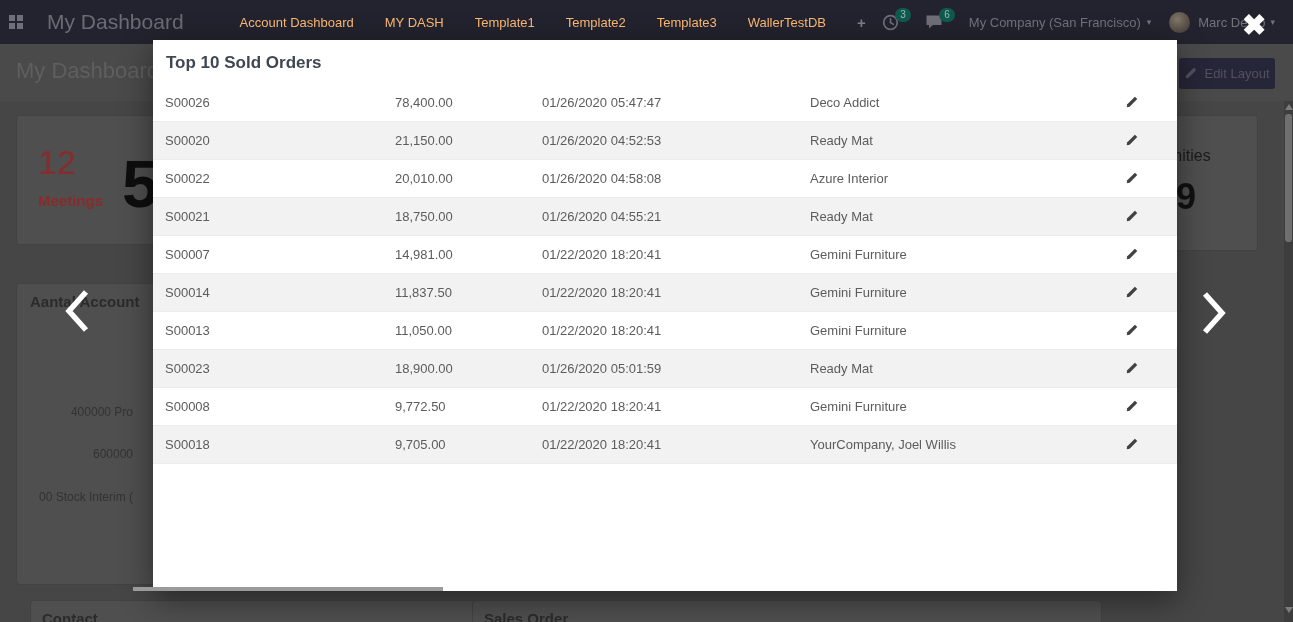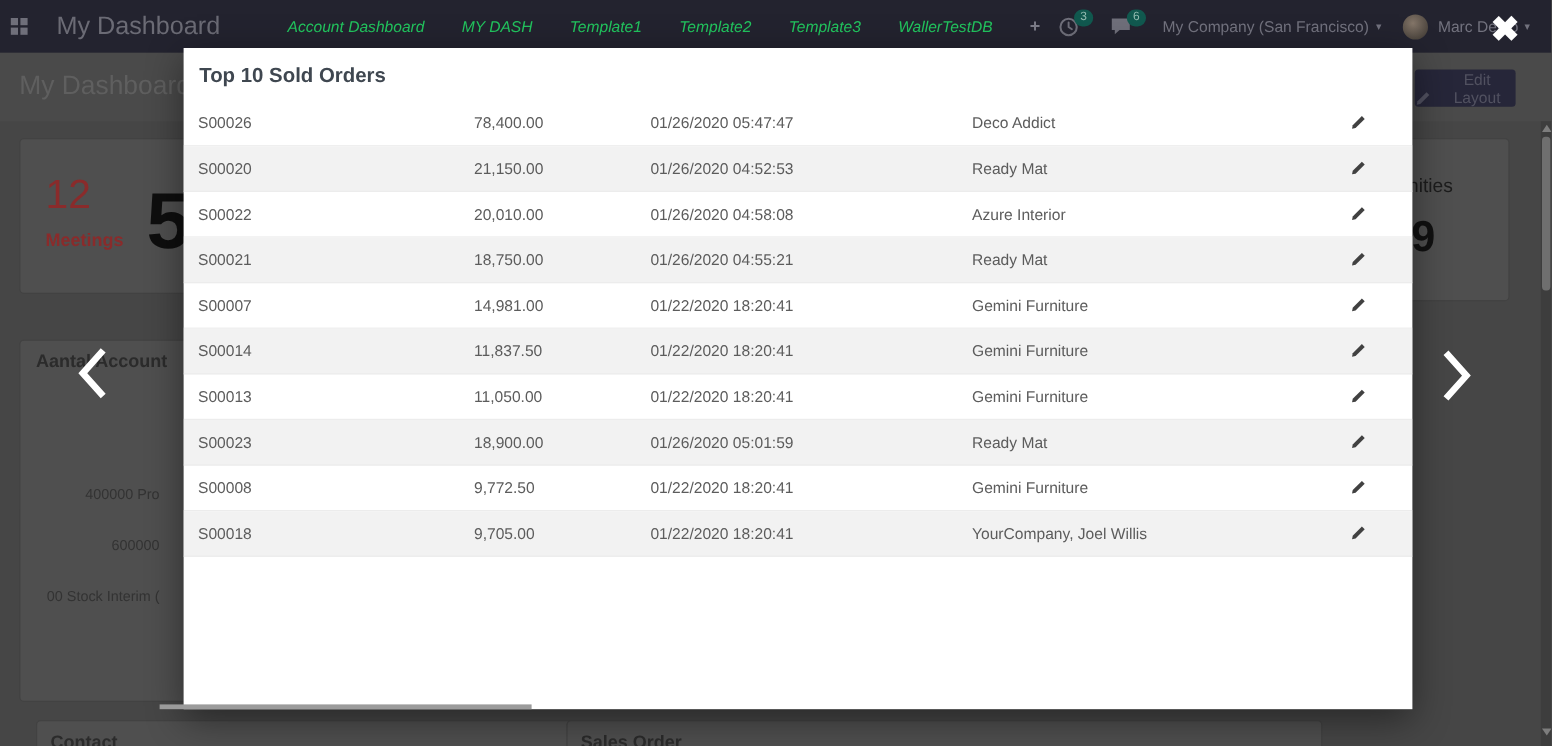--- a/index.html
+++ b/index.html
@@ -8,40 +8,40 @@
   #stage { position:relative; width:1293px; height:622px; overflow:hidden; background:#464646; }
 
   
   .navbar { position:absolute; left:0; top:0; width:1293px; height:44px; background:#23232f;
             display:flex; align-items:center; z-index:1; }
   .apps-icon { margin-left:9px; width:14px; height:14px; display:grid;
                grid-template-columns:6px 6px; grid-template-rows:6px 6px; gap:2px; cursor:pointer; }
   .apps-icon span { background:#6f6f7a; }
   .brand { margin-left:24px; font-size:21px; color:#6b6b75; white-space:nowrap; cursor:pointer; }
   .nav-menu { display:flex; align-items:center; gap:31px; margin-left:56px; }
-  .nav-item { font-size:13px; color:#22c55e; white-space:nowrap; cursor:pointer;font-style:italic; }
+  .nav-item { font-size:13px; color:#fdba74; white-space:nowrap; cursor:pointer; }
   .nav-plus { font-size:15px; font-weight:bold; color:#7d7d89; cursor:pointer; }
   .nav-right { margin-left:auto; display:flex; align-items:center; margin-right:18px; }
   .icon-wrap { position:relative; margin-right:26px; cursor:pointer; }
   .icon-wrap svg { display:block; }
   .badge { position:absolute; top:-6px; right:-12px; background:#11594f; color:#93bcb1;
            font-size:10px; line-height:12px; padding:1px 5px; border-radius:8px; }
   .company { font-size:13px; color:#72727e; margin-right:6px; cursor:pointer; white-space:nowrap; }
   .caret { font-size:9px; color:#72727e; margin-right:18px; }
   .avatar { width:21px; height:21px; border-radius:50%;
             background:radial-gradient(circle at 40% 35%, #847669, #4c453e 75%); margin-right:8px; cursor:pointer; }
   .username { font-size:13px; color:#72727e; margin-right:5px; cursor:pointer; white-space:nowrap; }
 
   
   .control-panel { position:absolute; left:0; top:44px; width:1293px; height:57px; background:#4a4a4a; z-index:1; }
   .page-title { position:absolute; left:16px; top:14px; font-size:22px; font-weight:400; color:#5f5f5f; }
   .btn-dark { position:absolute; top:14px; height:31px; background:#262639; border:none; border-radius:3px;
               color:#515160; font-size:13px; display:flex; align-items:center; cursor:pointer;
               font-family:"Liberation Sans", sans-serif; }
-  .btn-edit { left:1179px; width:84px; justify-content:center; gap:7px;align-items:flex-end; }
+  .btn-edit { left:1179px; width:96px; justify-content:center; gap:7px; }
   .btn-partial { left:1120px; width:53px; justify-content:flex-end; padding-right:8px; }
   .btn-caret { font-size:9px; color:#515160; }
 
   
   .card { position:absolute; background:#4f4f4f; border:1px solid #424242; border-radius:4px; z-index:1; }
   .kpi-value-red { position:absolute; left:38px; top:143px; font-size:34px; color:#8a2b2b; z-index:2; }
   .kpi-label-red { position:absolute; left:38px; top:192px; font-size:15px; font-weight:bold; color:#8a2b2b; z-index:2; }
   .kpi-partial-5 { position:absolute; left:122px; top:146px; font-size:66px; font-weight:bold; color:#0e0e0e; z-index:2; }
   .kpi-right-label { position:absolute; left:1160px; top:147px; font-size:16px; color:#1c1c1c; z-index:2; }
   .kpi-right-value { position:absolute; left:1156px; top:176px; font-size:36px; font-weight:bold; color:#111; z-index:2; }

